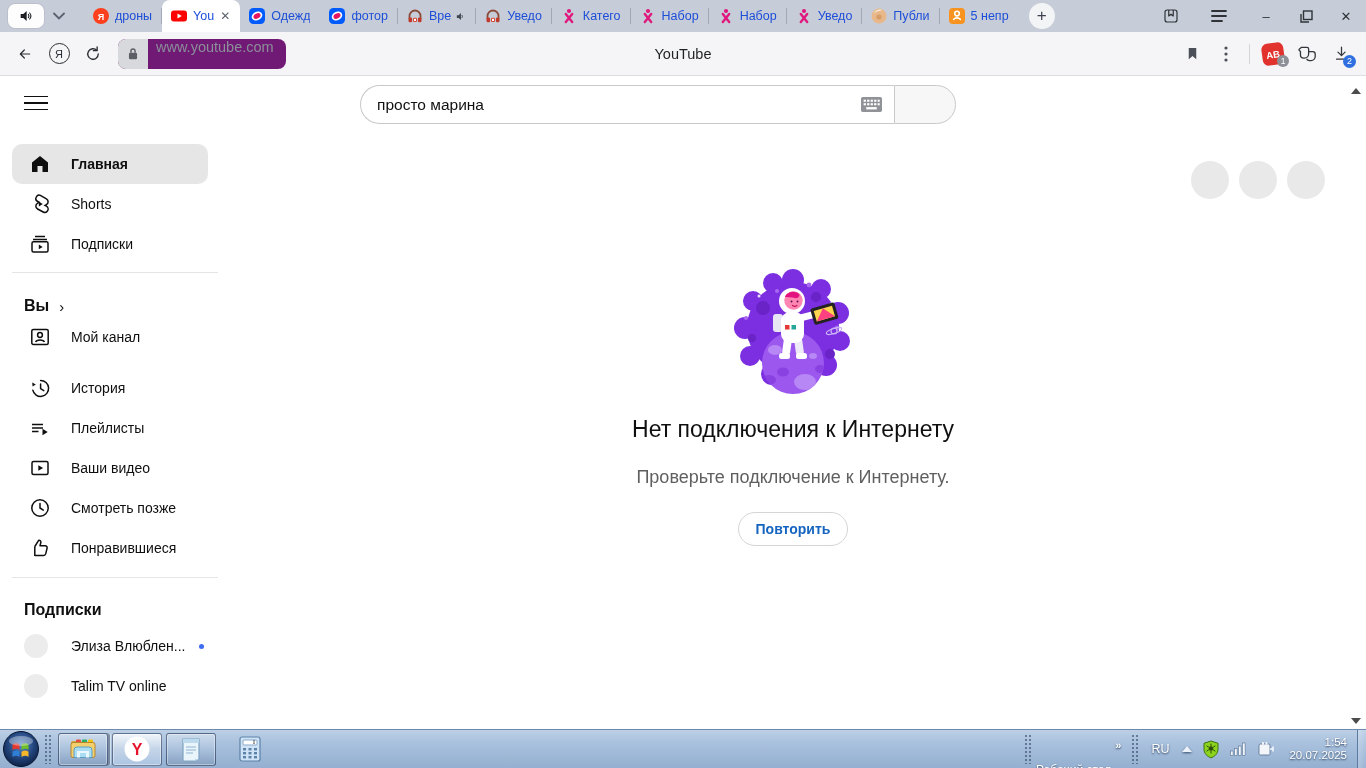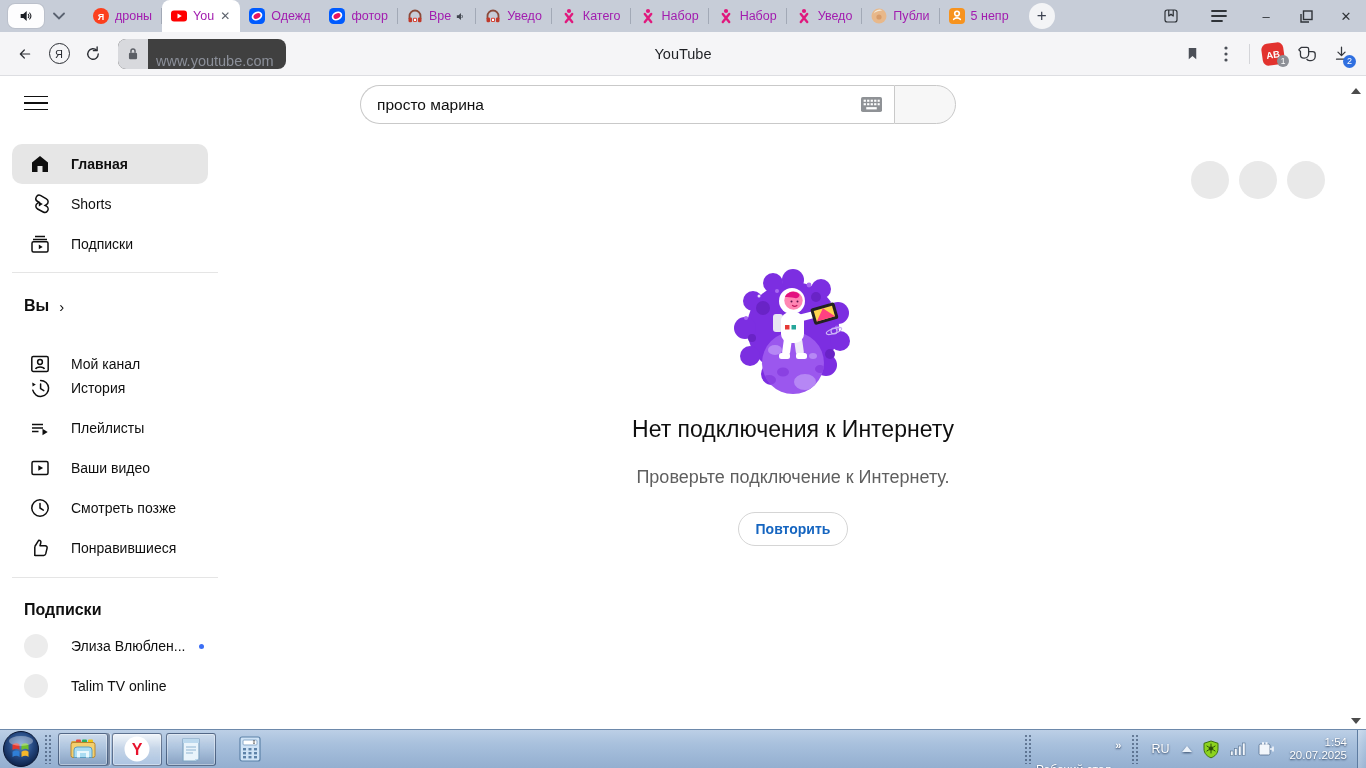--- a/index.html
+++ b/index.html
@@ -10,40 +10,40 @@
   
   .tabbar { position:absolute; left:0; top:0; width:1366px; height:32px; background:#c7cdd8;
             display:flex; align-items:center; }
   .vol-btn { width:36px; height:24px; margin-left:8px; background:#fdfdfe; border-radius:7px;
              display:flex; align-items:center; justify-content:center; box-shadow:0 0 0 1px rgba(0,0,0,.06); }
   .chev { width:22px; height:22px; margin:0 6px 0 4px; display:flex; align-items:center; justify-content:center; color:#5a6270; }
   .tabs { display:flex; align-items:center; height:32px; margin-left:8px; }
   .tab { position:relative; height:32px; display:flex; align-items:center; padding:0 10px 0 9px; max-width:86px; }
   .tab .sep { position:absolute; right:0; top:8px; width:1px; height:16px; background:#a2a9b6; }
   .tab .fav { width:16px; height:16px; flex:0 0 16px; margin-right:6px; }
-  .tab .tlabel { font-size:12.5px; color:#a21caf; white-space:nowrap; overflow:hidden; max-width:44px; }
+  .tab .tlabel { font-size:12.5px; color:#1d4ed8; white-space:nowrap; overflow:hidden; max-width:44px; }
   .tab.active { background:#fff; border-radius:8px 8px 0 0; height:32px; max-width:110px; z-index:2; }
   .tab.active .tlabel { max-width:34px;text-align:center; }
   .tab .close { margin-left:6px; font-size:12px; color:#5d636d; line-height:1; }
   .tab .snd { margin-left:4px; }
   .newtab { width:26px; height:26px; border-radius:50%; background:#f3f4f6; margin-left:10px;
             display:flex; align-items:center; justify-content:center; font-size:17px; color:#3c4250; }
   .tabbar-right { margin-left:auto; display:flex; align-items:center; height:32px; }
   .tb-icon { width:34px; height:32px; display:flex; align-items:center; justify-content:center; color:#2f3338; }
   .tb-icon svg { display:block; }
   .winbtn { width:40px; height:32px; display:flex; align-items:center; justify-content:center; color:#2f3338; font-size:13px; }
 
   
   .addrbar { position:absolute; left:0; top:32px; width:1366px; height:44px; background:#f5f5f7;
              border-bottom:1px solid #dddee2; display:flex; align-items:center; }
   .nav-ic { width:34px; height:34px; display:flex; align-items:center; justify-content:center;
             color:#2a2d33; font-size:18px; }
   .ya-circ { width:21px; height:21px; border:1.6px solid #2a2d33; border-radius:50%;
              display:flex; align-items:center; justify-content:center; font-size:11px; color:#2a2d33; }
-  .url-pill { display:flex; align-items:flex-end; height:30px; background:#404040; border-radius:8px;
+  .url-pill { display:flex; align-items:flex-start; height:30px; background:#701a75; border-radius:8px;
               margin-left:8px; padding:0 12px 0 0; }
   .lock-box { width:30px; height:30px; background:#d8d9dd; border-radius:8px 0 0 8px; margin-right:8px;
               display:flex; align-items:center; justify-content:center; }
   .url-text { font-size:14.5px; color:#8b8f99; }
   .page-title { position:absolute; left:0; width:1366px; text-align:center; font-size:14.5px; color:#1f2125; pointer-events:none; }
   .addr-right { margin-left:auto; display:flex; align-items:center; }
   .addr-right .nav-ic { position:relative; }
   .addr-divider { width:1px; height:20px; background:#d4d5d9; margin:0 6px; }
   .badge { position:absolute; border-radius:50%; color:#fff; font-size:8.5px; display:flex; align-items:center; justify-content:center; }
   .badge.gray { right:1px; bottom:4px; width:12px; height:12px; background:#8d9097; }
@@ -419,21 +419,21 @@
         <span class="slab">Подписки</span>
       </div>
 
       <div class="side-div" style="top:196px"></div>
 
       <div class="you-row" style="top:221px">
         <span class="ylab">Вы</span>
         <span class="ychev">›</span>
       </div>
 
-      <div class="side-item" style="top:268px">
+      <div class="side-item" style="top:241px">
         <svg class="sic" viewBox="0 0 24 24">
             <rect x="3.8" y="4.5" width="16.4" height="15" rx="1.5" fill="none" stroke="#0f0f0f" stroke-width="1.5"></rect>
             <circle cx="12" cy="10" r="2.4" fill="none" stroke="#0f0f0f" stroke-width="1.5"></circle>
             <path d="M7.6 17c.9-2.8 8-2.8 8.8 0" fill="none" stroke="#0f0f0f" stroke-width="1.5"></path>
           </svg>
         <span class="slab">Мой канал</span>
       </div>
       <div class="side-item" style="top:292px">
         <svg class="sic" viewBox="0 0 24 24">
             <path d="M12.6 4.4a8 8 0 11-7.8 9.8" fill="none" stroke="#0f0f0f" stroke-width="1.5" stroke-linecap="round"></path>

